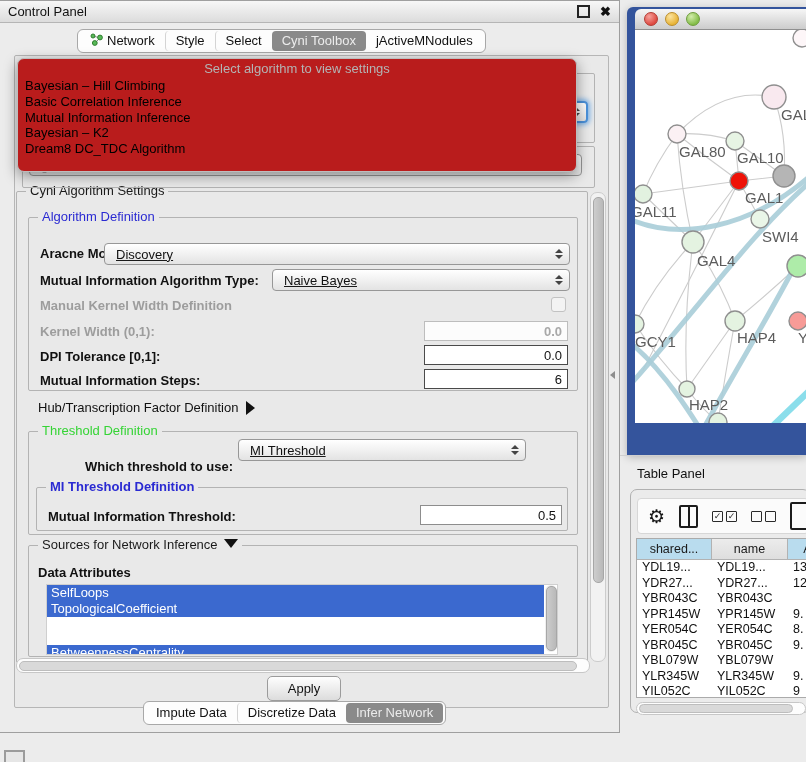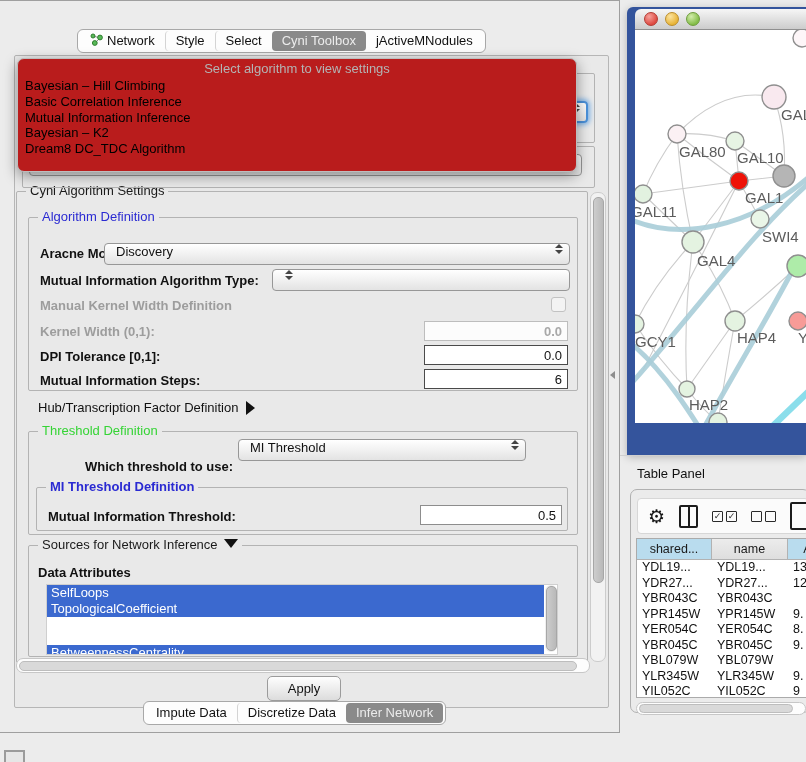--- a/index.html
+++ b/index.html
@@ -30,21 +30,21 @@
   .grp{border:1px solid #b3b3b3;border-radius:2px;}
   .grp>.legend{position:absolute;top:-9px;left:9px;background:#e9e9e9;padding:0 4px;font-size:13px;white-space:nowrap;}
   .legend.blue{color:#2a2ad2;}
   .legend.green{color:#35d435;}
 
   .lbl{font-size:13px;color:#111;}
   .b{font-weight:bold;}
   .dis{color:#9d9d9d;font-weight:bold;}
 
   .combo{background:linear-gradient(#ffffff,#e3e3e3);border:1px solid #979797;border-radius:4px;
-         display:flex;align-items:flex-start;height:22px;box-sizing:border-box;padding:0 6px 0 11px;}
+         display:flex;align-items:center;height:22px;box-sizing:border-box;padding:0 6px 0 11px;text-decoration:underline;}
   .combo .ct{flex:1;font-size:13px;color:#111;}
   .arrows{display:flex;flex-direction:column;gap:2px;align-items:center;width:9px;}
   .arrows i{width:0;height:0;border-left:4px solid transparent;border-right:4px solid transparent;}
   .arrows .up{border-bottom:4px solid #444;}
   .arrows .dn{border-top:4px solid #444;}
 
   .field{border:1px solid #4a4a4a;background:#fff;height:20px;box-sizing:border-box;width:100%;
          text-align:right;font-family:"Liberation Sans",sans-serif;font-size:13px;padding:0 5px;color:#111;}
   .field.dis{border:1px solid #bdbdbd;background:#fcfcfc;color:#a8a8a8;}
 
@@ -107,20 +107,25 @@
       font-size:12.5px;display:flex;align-items:center;justify-content:center;flex:none;}
   .th.hl{background:#b9dcee;}
 
   .divider-grip{width:0;height:0;border-top:4px solid transparent;border-bottom:4px solid transparent;border-right:5px solid #8d8d8d;}
   .corner-ic{width:17px;height:14px;border:2px solid #9b9b9b;background:#e6e6e6;}
 </style>
 </head>
 <body>
 
 <div class="abs win">
+  <div class="abs titlebar">
+    <span class="t">Control Panel</span>
+    <span class="float-ic"></span>
+    <span class="close-ic">✖</span>
+  </div>
 
   <div class="abs" style="left:77px;top:28px;">
     <div class="tabgroup" id="top-tabs">
         <div class="tab">
           <span><svg width="13" height="13" viewBox="0 0 13 13">
               <line x1="3" y1="3" x2="10" y2="5" stroke="#8a8a8a"></line>
               <line x1="10" y1="5" x2="5" y2="10" stroke="#8a8a8a"></line>
               <circle cx="3" cy="3" r="2" fill="#57b957" stroke="#2f7d2f"></circle>
               <circle cx="10" cy="4.5" r="2.4" fill="#57b957" stroke="#2f7d2f"></circle>
               <circle cx="4.8" cy="10" r="2.4" fill="#57b957" stroke="#2f7d2f"></circle>
@@ -183,20 +188,21 @@
   <span class="abs lbl b" style="left:40px;top:245px;">Aracne Mode:</span>
   <div class="abs combo" style="left:104px;top:242px;width:466px;">
     <span class="ct">Discovery</span>
     <span class="arrows">
         <i class="up"></i>
         <i class="dn"></i>
       </span>
   </div>
   <span class="abs lbl b" style="left:40px;top:272px;">Mutual Information Algorithm Type:</span>
   <div class="abs combo" style="left:272px;top:268px;width:298px;">
+    <span class="ct">Naive Bayes</span>
     <span class="arrows">
         <i class="up"></i>
         <i class="dn"></i>
       </span>
   </div>
   <span class="abs lbl dis" style="left:40px;top:297px;">Manual Kernel Width Definition</span>
   <span class="abs chk" style="left:551px;top:296px;"></span>
   <span class="abs lbl dis" style="left:40px;top:323px;">Kernel Width (0,1):</span>
   <input class="abs field dis" style="left: 424px; top: 320px; width: 144px;" value="0.0">
   <span class="abs lbl b" style="left:40px;top:348px;">DPI Tolerance [0,1]:</span>

